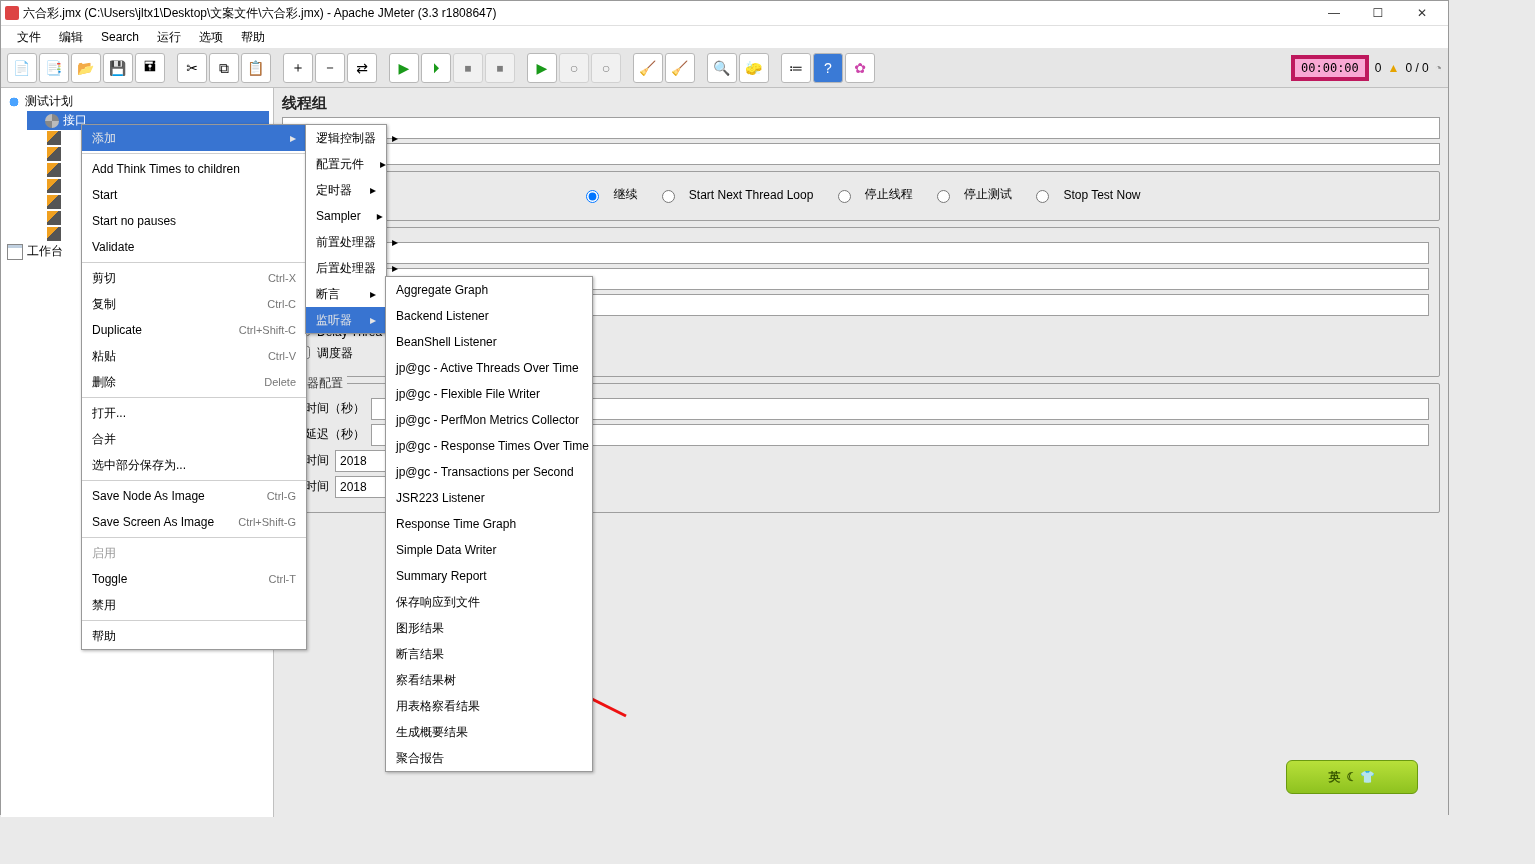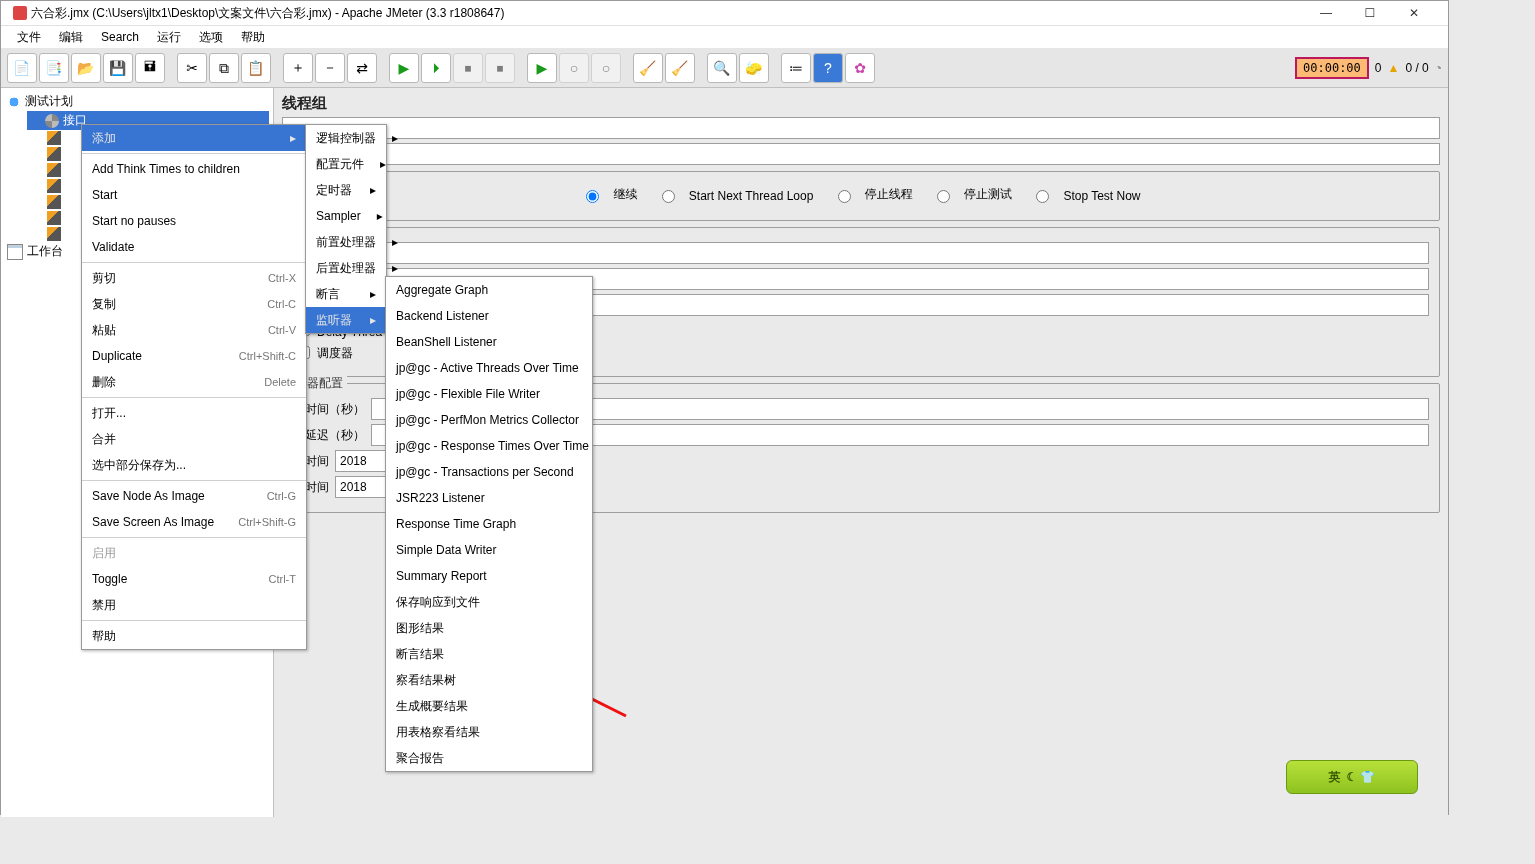--- a/index.html
+++ b/index.html
@@ -1,47 +1,47 @@
 <!DOCTYPE html>
 <html><head>
 <meta charset="utf-8">
 <style>
 html,body{margin:0;padding:0;font-family:"Microsoft YaHei",Arial,sans-serif;font-size:12px;background:#eaeaea;overflow:hidden;width:1535px;height:864px}
 .window{position:relative;background:#fff;border:1px solid #999;width:1447px;height:813px;margin:0}
-.titlebar{height:24px;display:flex;align-items:center;padding:0 12px;background:#fff;border-bottom:1px solid #e0e0e0}
+.titlebar{height:24px;display:flex;align-items:center;padding:0 4px;background:#fff;border-bottom:1px solid #e0e0e0}
 .titlebar .ico{width:14px;height:14px;margin-right:4px;background:#d44;border-radius:2px}
 .titlebar .ttxt{flex:1;font-size:12px;color:#000}
 .winbtns{display:flex;gap:0}
 .winbtn{width:44px;height:24px;display:flex;align-items:center;justify-content:center;color:#333}
 .menubar{height:22px;display:flex;align-items:center;padding:0 8px;gap:2px;background:#fff;border-bottom:1px solid #e6e6e6}
 .menubar span{padding:2px 8px}
 .toolbar{height:38px;background:#e6e6e6;border-bottom:1px solid #c0c0c0;display:flex;align-items:center;padding:0 6px;gap:2px}
 .tbtn{width:28px;height:28px;background:#fff;border:1px solid #b8b8b8;border-radius:3px;display:flex;align-items:center;justify-content:center;font-size:14px}
 .tbtn.dis{opacity:.45}
 .tsep{width:8px}
 .tb-right{margin-left:auto;display:flex;align-items:center;gap:6px}
-.timerbox{border:2px solid #be185d;padding:2px 6px;background:#fdba74;font-family:monospace}
+.timerbox{border:4px solid #be185d;padding:2px 6px;background:#f9a8d4;font-family:monospace}
 .body{display:flex;height:calc(100% - 24px - 22px - 38px)}
 .treew{width:272px;background:#fff;border-right:1px solid #c0c0c0;position:relative}
 .tree{padding:4px 4px;font-size:12px}
 .tnode{display:flex;align-items:center;gap:4px;padding:1px 0}
 .tnode .tic{width:14px;height:14px;display:inline-block}
 .tic.plan{background:radial-gradient(circle,#4aa3ff 45%,transparent 46%)}
 .tic.gear{background:conic-gradient(#888 0 25%,#bbb 0 50%,#888 0 75%,#bbb 0);border-radius:50%}
 .tic.doc{background:#fff;border:1px solid #888;box-shadow:inset 0 3px 0 #c0d0e0}
 .tic.pen{background:linear-gradient(135deg,#f0a020 40%,#555 41%)}
 .main{flex:1;background:#eaeaea;padding:6px 8px;overflow:hidden;position:relative}
 .h2{font-size:15px;font-weight:bold;margin:0 0 2px 0;color:#222}
 .panel{border:1px solid #9e9e9e;border-radius:2px;background:#eaeaea;margin:6px 0;position:relative;padding:10px 10px}
 .panel .lg{position:absolute;top:-9px;left:8px;background:#eaeaea;padding:0 4px;font-size:12px;color:#333}
 .row{display:flex;align-items:center;gap:6px;margin:4px 0}
 .row label{white-space:nowrap}
 .row input[type=text]{flex:1;height:20px;border:1px solid #9e9e9e;background:#fff;padding:0 4px;font-size:12px}
 .rshort{width:90px;flex:none!important}
-.radio{display:inline-flex;align-items:flex-end;gap:11px;margin:0 8px}
+.radio{display:inline-flex;align-items:center;gap:11px;margin:0 8px}
 .chk{display:inline-flex;align-items:flex-end;gap:4px}
 
 .ctx{position:absolute;background:#fff;border:1px solid #999;box-shadow:1px 1px 3px rgba(0,0,0,.3);font-size:12px;z-index:50}
 .ctx .mi{display:flex;align-items:center;justify-content:space-between;padding:3px 10px;white-space:nowrap;min-height:20px}
 .ctx .mi.sel{background:#3874d1;color:#e5e5e5}
 .ctx .mi.dis{color:#9a9a9a}
 .ctx .mi .sc{color:#777;margin-left:24px;font-size:11px}
 .ctx hr{border:none;border-top:1px solid #cfcfcf;margin:2px 0}
 .arrow{margin-left:16px}
 
@@ -262,26 +262,26 @@
     <hr>
     <div class="mi">
         <span>剪切</span>
         <span class="sc">Ctrl-X</span>
       </div>
     <div class="mi">
         <span>复制</span>
         <span class="sc">Ctrl-C</span>
       </div>
     <div class="mi">
+        <span>Duplicate</span>
+        <span class="sc">Ctrl+Shift-C</span>
+      </div>
+    <div class="mi">
         <span>粘贴</span>
         <span class="sc">Ctrl-V</span>
-      </div>
-    <div class="mi">
-        <span>Duplicate</span>
-        <span class="sc">Ctrl+Shift-C</span>
       </div>
     <div class="mi">
         <span>删除</span>
         <span class="sc">Delete</span>
       </div>
     <hr>
     <div class="mi">
         <span>打开...</span>
       </div>
     <div class="mi">
@@ -361,22 +361,22 @@
       <div class="mi">jp@gc - Response Times Over Time</div>
       <div class="mi">jp@gc - Transactions per Second</div>
       <div class="mi">JSR223 Listener</div>
       <div class="mi">Response Time Graph</div>
       <div class="mi">Simple Data Writer</div>
       <div class="mi">Summary Report</div>
       <div class="mi">保存响应到文件</div>
       <div class="mi">图形结果</div>
       <div class="mi">断言结果</div>
       <div class="mi">察看结果树</div>
+      <div class="mi">用表格察看结果</div>
       <div class="mi">生成概要结果</div>
-      <div class="mi">用表格察看结果</div>
       <div class="mi">聚合报告</div>
     </div>
 
   <div class="redano" style="left:386px;top:564px;width:180px;height:196px"></div>
   <svg class="redarrow" style="left:490px;top:640px" width="140" height="80">
     <line x1="135" y1="75" x2="15" y2="15" stroke="#e11" stroke-width="3"></line>
     <polygon points="15,15 30,13 22,28" fill="#e11"></polygon>
   </svg>
 
   <div class="ime">

